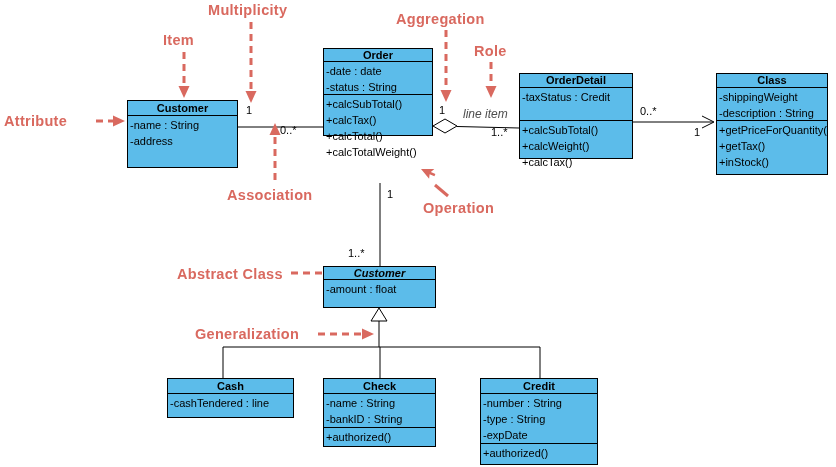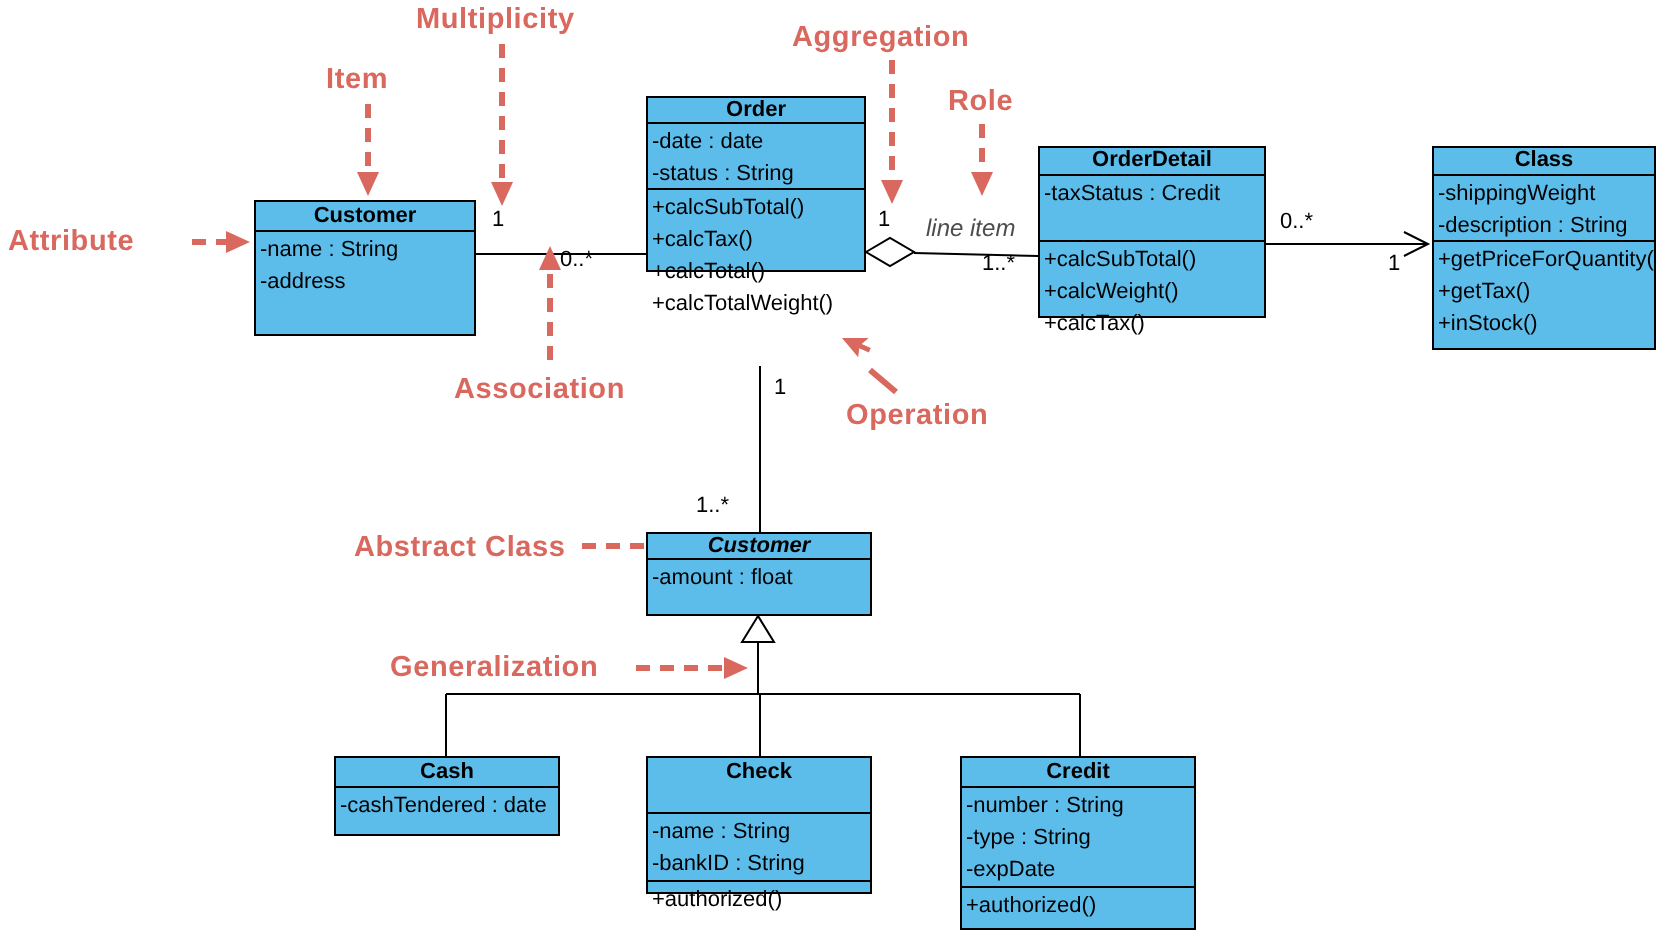--- a/index.html
+++ b/index.html
@@ -113,29 +113,29 @@
     </div>
   </div>
 
   <div class="uml-class" style="left:323px;top:266px;width:113px;height:42px">
     <div class="uml-title italic" style="height:13px;line-height:12px">Customer</div>
     <div class="sec">
       <span class="uml-line">-amount : float</span>
     </div>
   </div>
 
-  <div class="uml-class" style="left:167px;top:378px;width:113px;height:40px">
+  <div class="uml-class" style="left:167px;top:378px;width:127px;height:40px">
     <div class="uml-title" style="height:15px;line-height:14px">Cash</div>
     <div class="sec">
-      <span class="uml-line">-cashTendered : date</span>
+      <span class="uml-line">-cashTendered : line</span>
     </div>
   </div>
 
   <div class="uml-class" style="left:323px;top:378px;width:113px;height:69px">
-    <div class="uml-title" style="height:28px;line-height:14px">Check</div>
+    <div class="uml-title" style="height:15px;line-height:14px">Check</div>
     <div class="sec bordered" style="height:34px">
       <span class="uml-line">-name : String</span>
       <span class="uml-line">-bankID : String</span>
     </div>
     <div class="sec">
       <span class="uml-line">+authorized()</span>
     </div>
   </div>
 
   <div class="uml-class" style="left:480px;top:378px;width:118px;height:87px">

